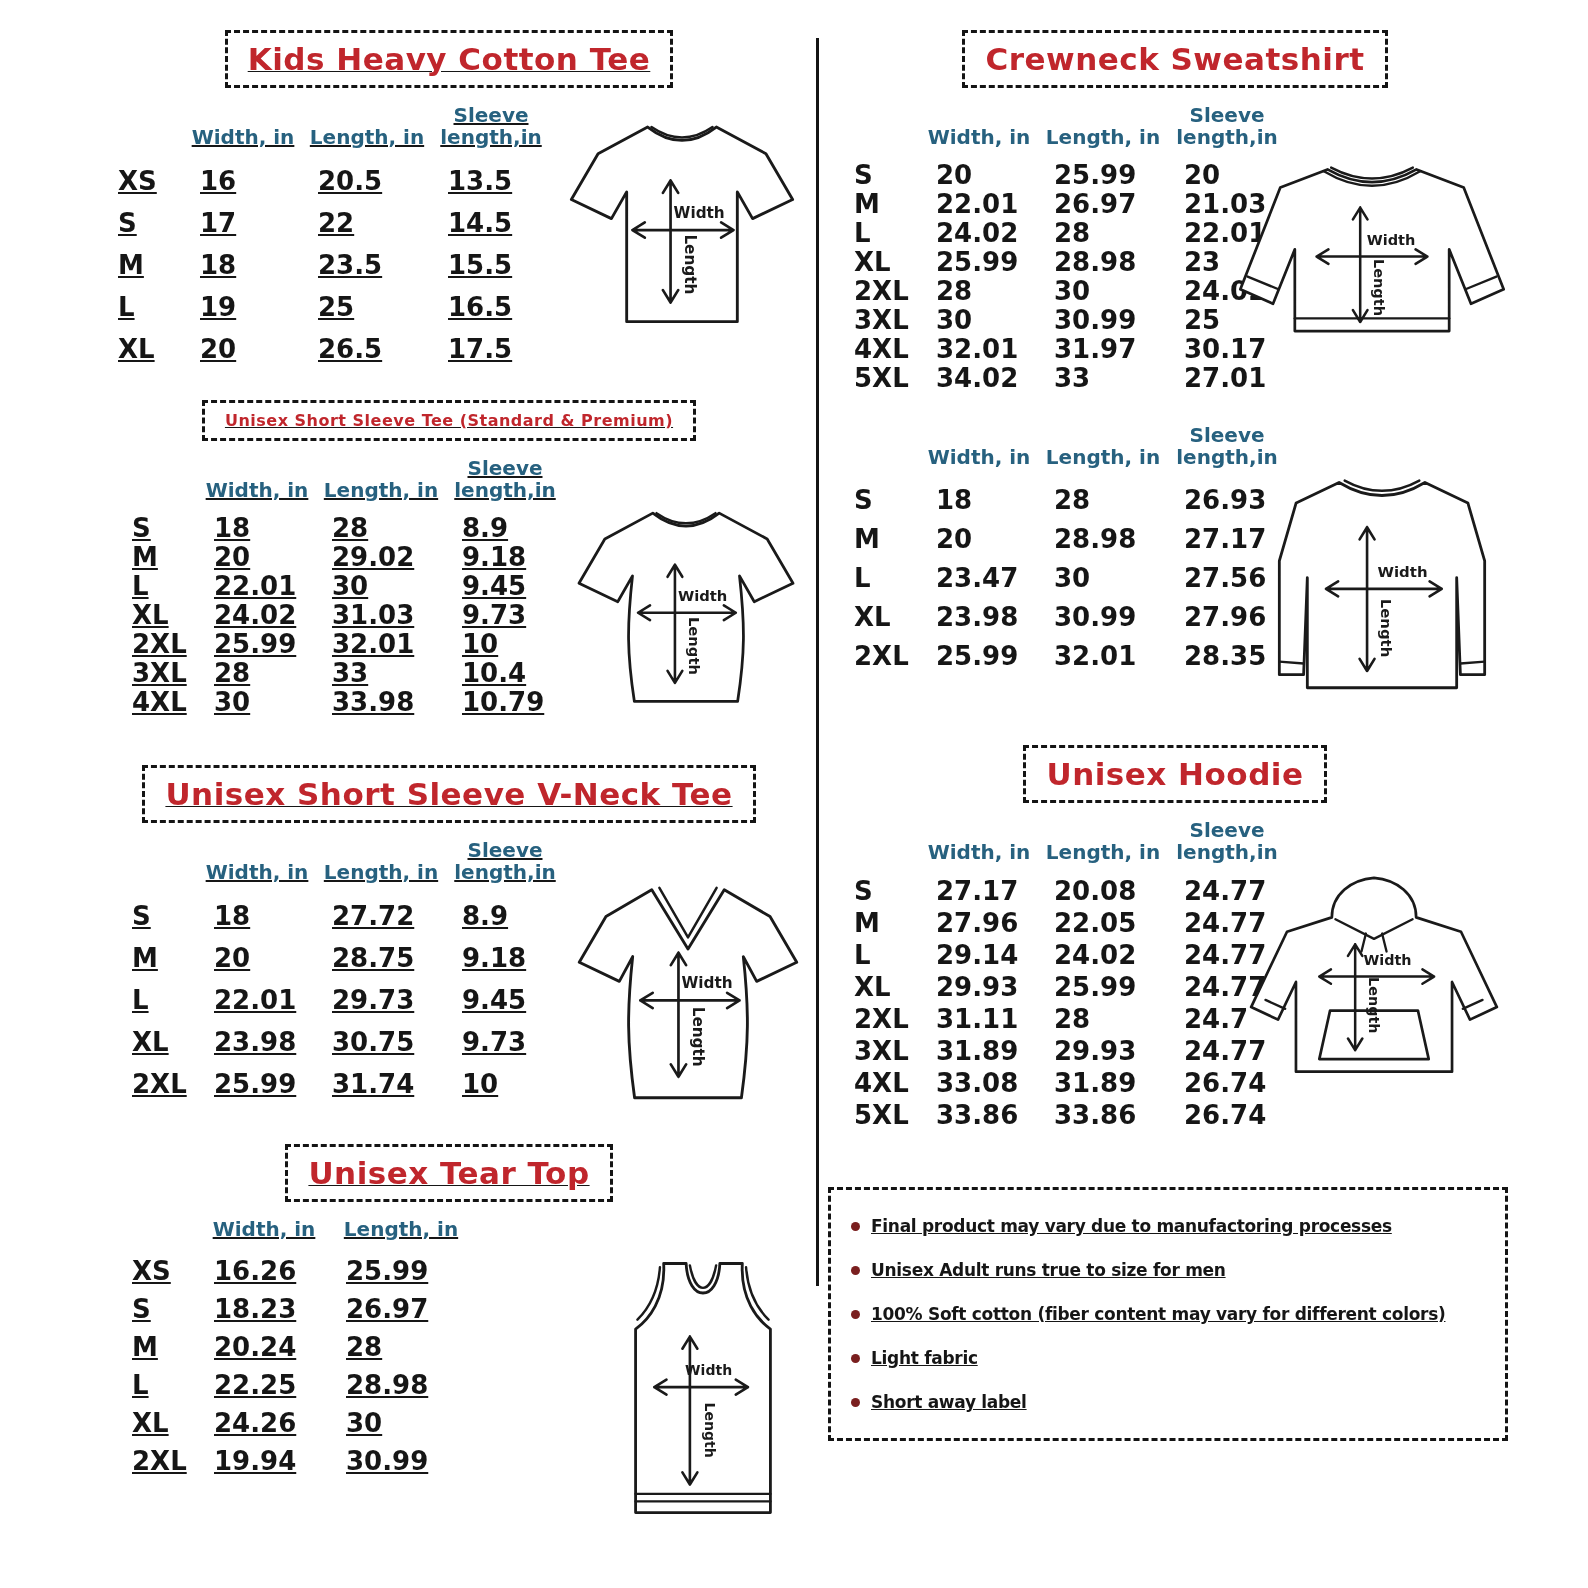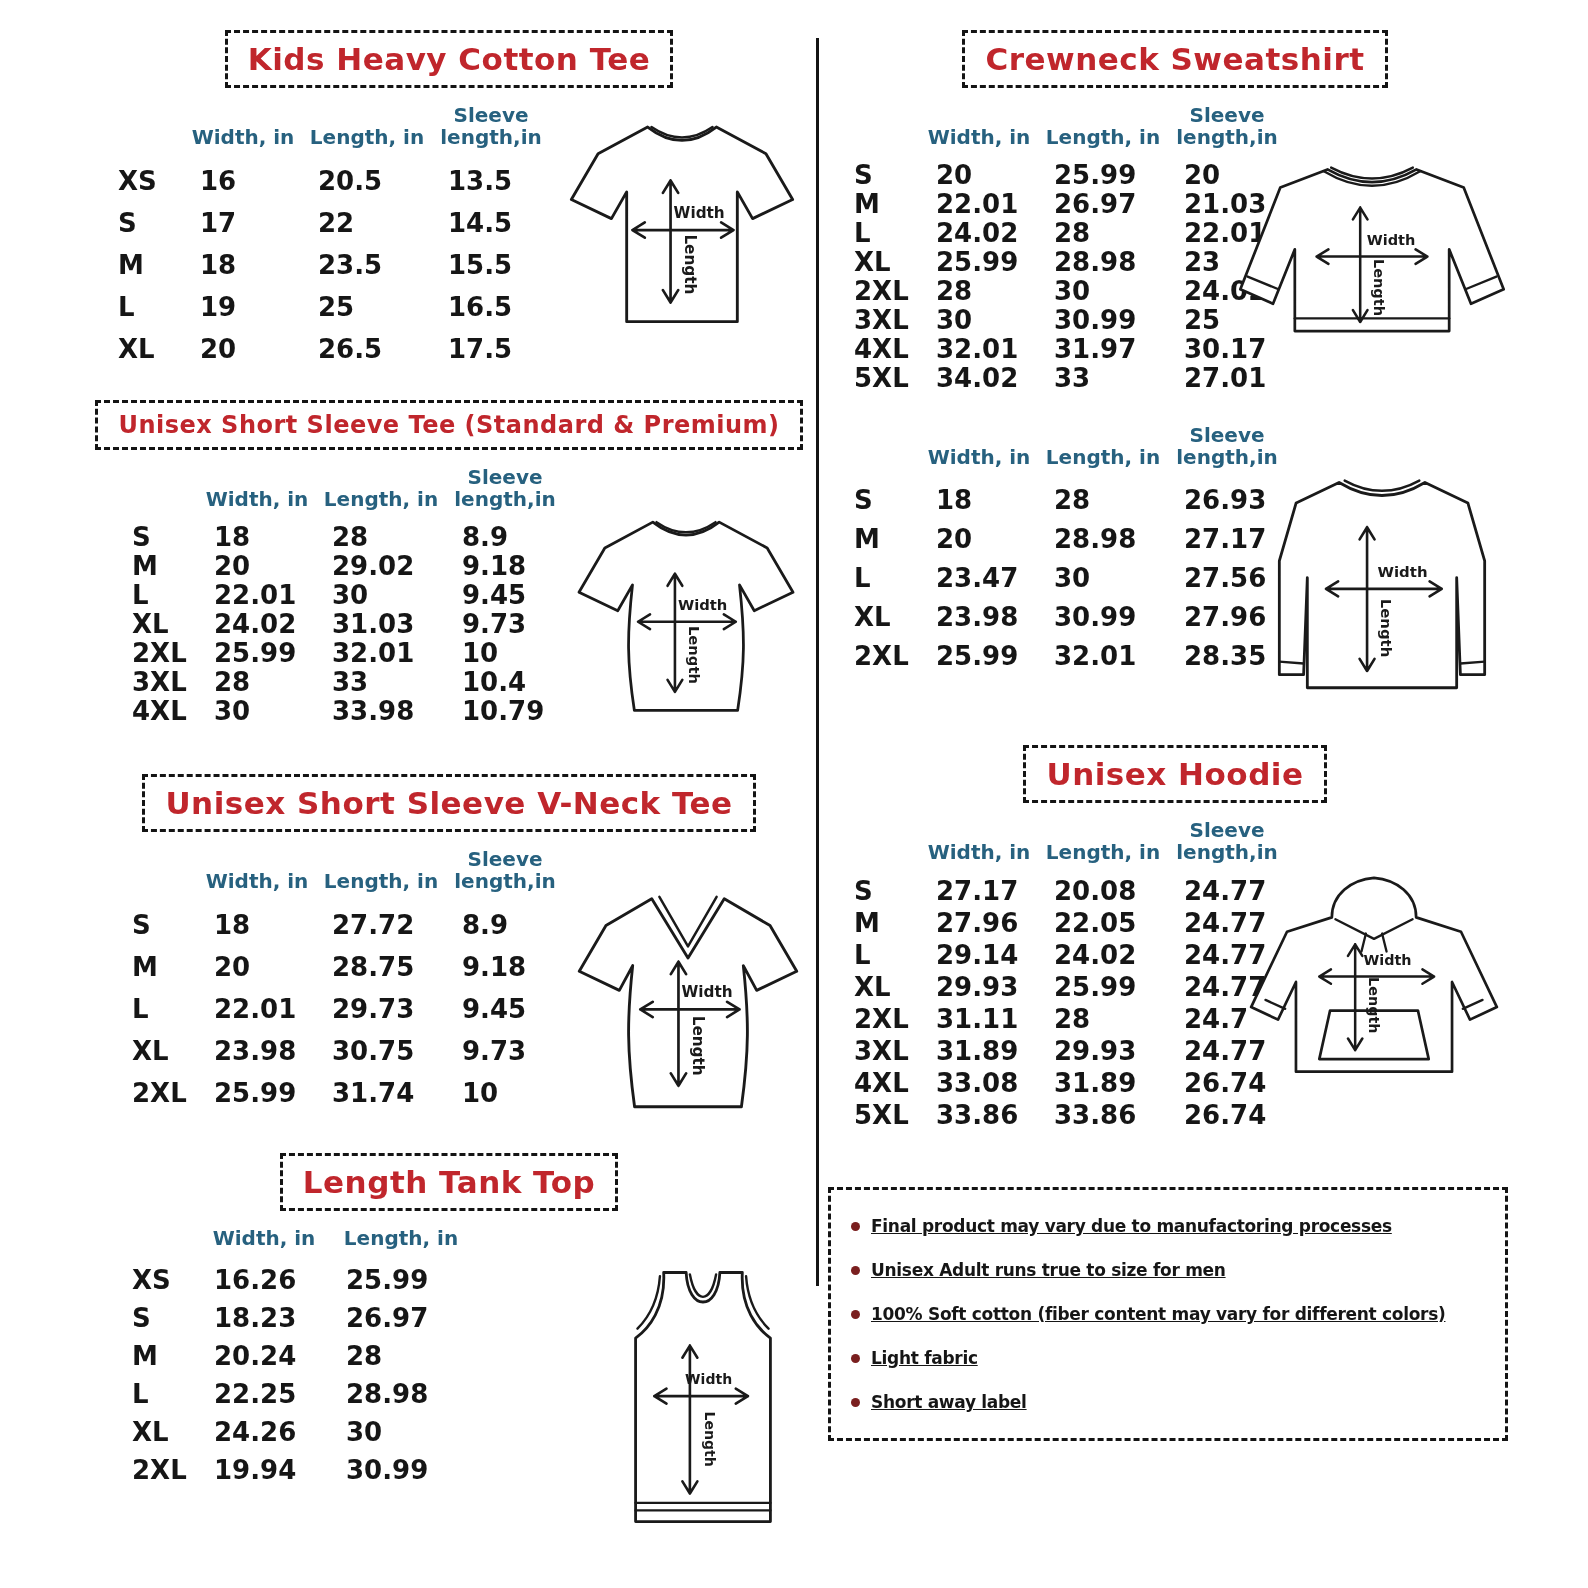--- a/index.html
+++ b/index.html
@@ -1,32 +1,32 @@
 <!DOCTYPE html>
 <html><head>
 <meta charset="utf-8">
 <style>
   html,body{margin:0;padding:0;background:#fff;}
   .page{position:relative;width:1588px;height:1588px;background:#fff;overflow:hidden;
         font-family:"DejaVu Sans",sans-serif;color:#161616;}
   .divider{position:absolute;left:816px;top:38px;width:3px;height:1248px;background:#141414;}
   .col{position:absolute;top:30px;}
-  .col-left{left:92px;width:714px;}
+  .col-left{left:92px;width:714px;text-decoration:underline;}
   .col-right{left:828px;width:694px;}
   .section{margin:0 0 30px 0;}
   .sec-kids{margin-bottom:30px;}
   .sec-standard{margin-bottom:48px;}
   .sec-vneck{margin-bottom:31px;}
   .sec-crewneck{margin-bottom:32px;}
   .sec-longsleeve{margin-bottom:30px;}
   .sec-hoodie{margin-bottom:56px;}
   .title-box{width:max-content;margin:0 auto 16px auto;border:3px dashed #141414;
              padding:8px 20px;background:#fff;}
   .title-box .t{color:#c0262c;font-size:31px;font-weight:bold;letter-spacing:.5px;white-space:nowrap;}
-  .t-small .t{font-size:24px;}
+  .t-small .t{font-size:16px;}
   .sec-body{display:flex;justify-content:space-between;align-items:flex-start;}
   .table{flex:none;}
   .pl1{padding-left:26px;}
   .pl2{padding-left:40px;}
   .thead{display:grid;align-items:end;padding-bottom:12px;}
   .t3 .thead,.t3 .trow{grid-template-columns:66px 118px 130px 118px;}
   .t2 .thead,.t2 .trow{grid-template-columns:66px 132px 142px;}
   .thead span{color:#27617f;font-size:20px;font-weight:bold;text-align:center;line-height:1.1;}
   .thead .h3{max-width:106px;justify-self:center;}
   .trow{display:grid;align-items:center;}
@@ -230,21 +230,21 @@
           <path class="ga" d="M120,92 L120,222 M120,92 l-8,13 M120,92 l8,13 M120,222 l-8,-13 M120,222 l8,-13"></path>
           <path class="ga" d="M80,142 L184,142 M80,142 l13,-8 M80,142 l13,8 M184,142 l-13,-8 M184,142 l-13,8"></path>
           <text x="150" y="129" text-anchor="middle">Width</text>
           <text x="135" y="180" text-anchor="middle" transform="rotate(90 135 180)">Length</text>
         </svg>
       </div>
     </div>
 
     <div class="section sec-tank">
       <div class="title-box">
-        <span class="t">Length Tank Top</span>
+        <span class="t">Unisex Tear Top</span>
       </div>
       <div class="sec-body">
         <div class="table t2 rh38 pl2">
           <div class="thead">
             <span class="corner"></span>
             <span>Width, in</span>
             <span>Length, in</span>
           </div>
           <div>
               <div class="trow">

